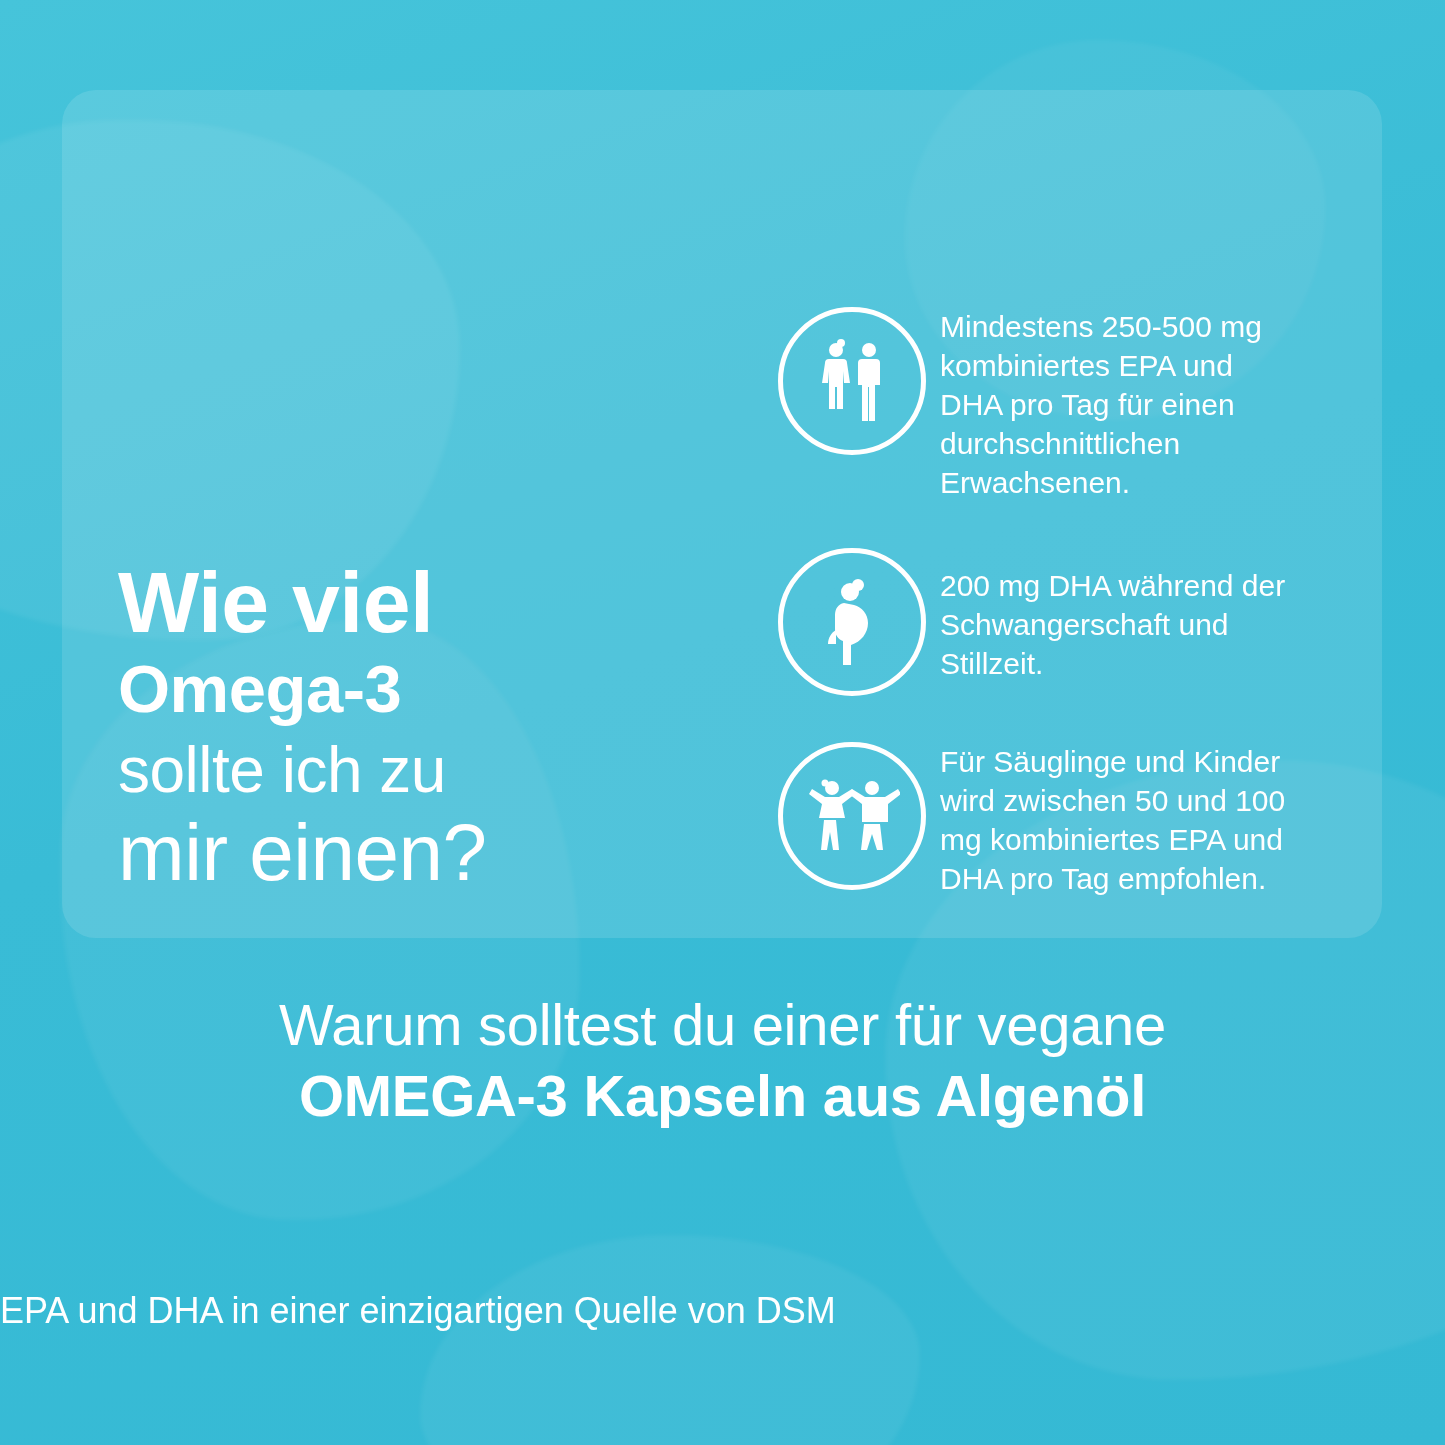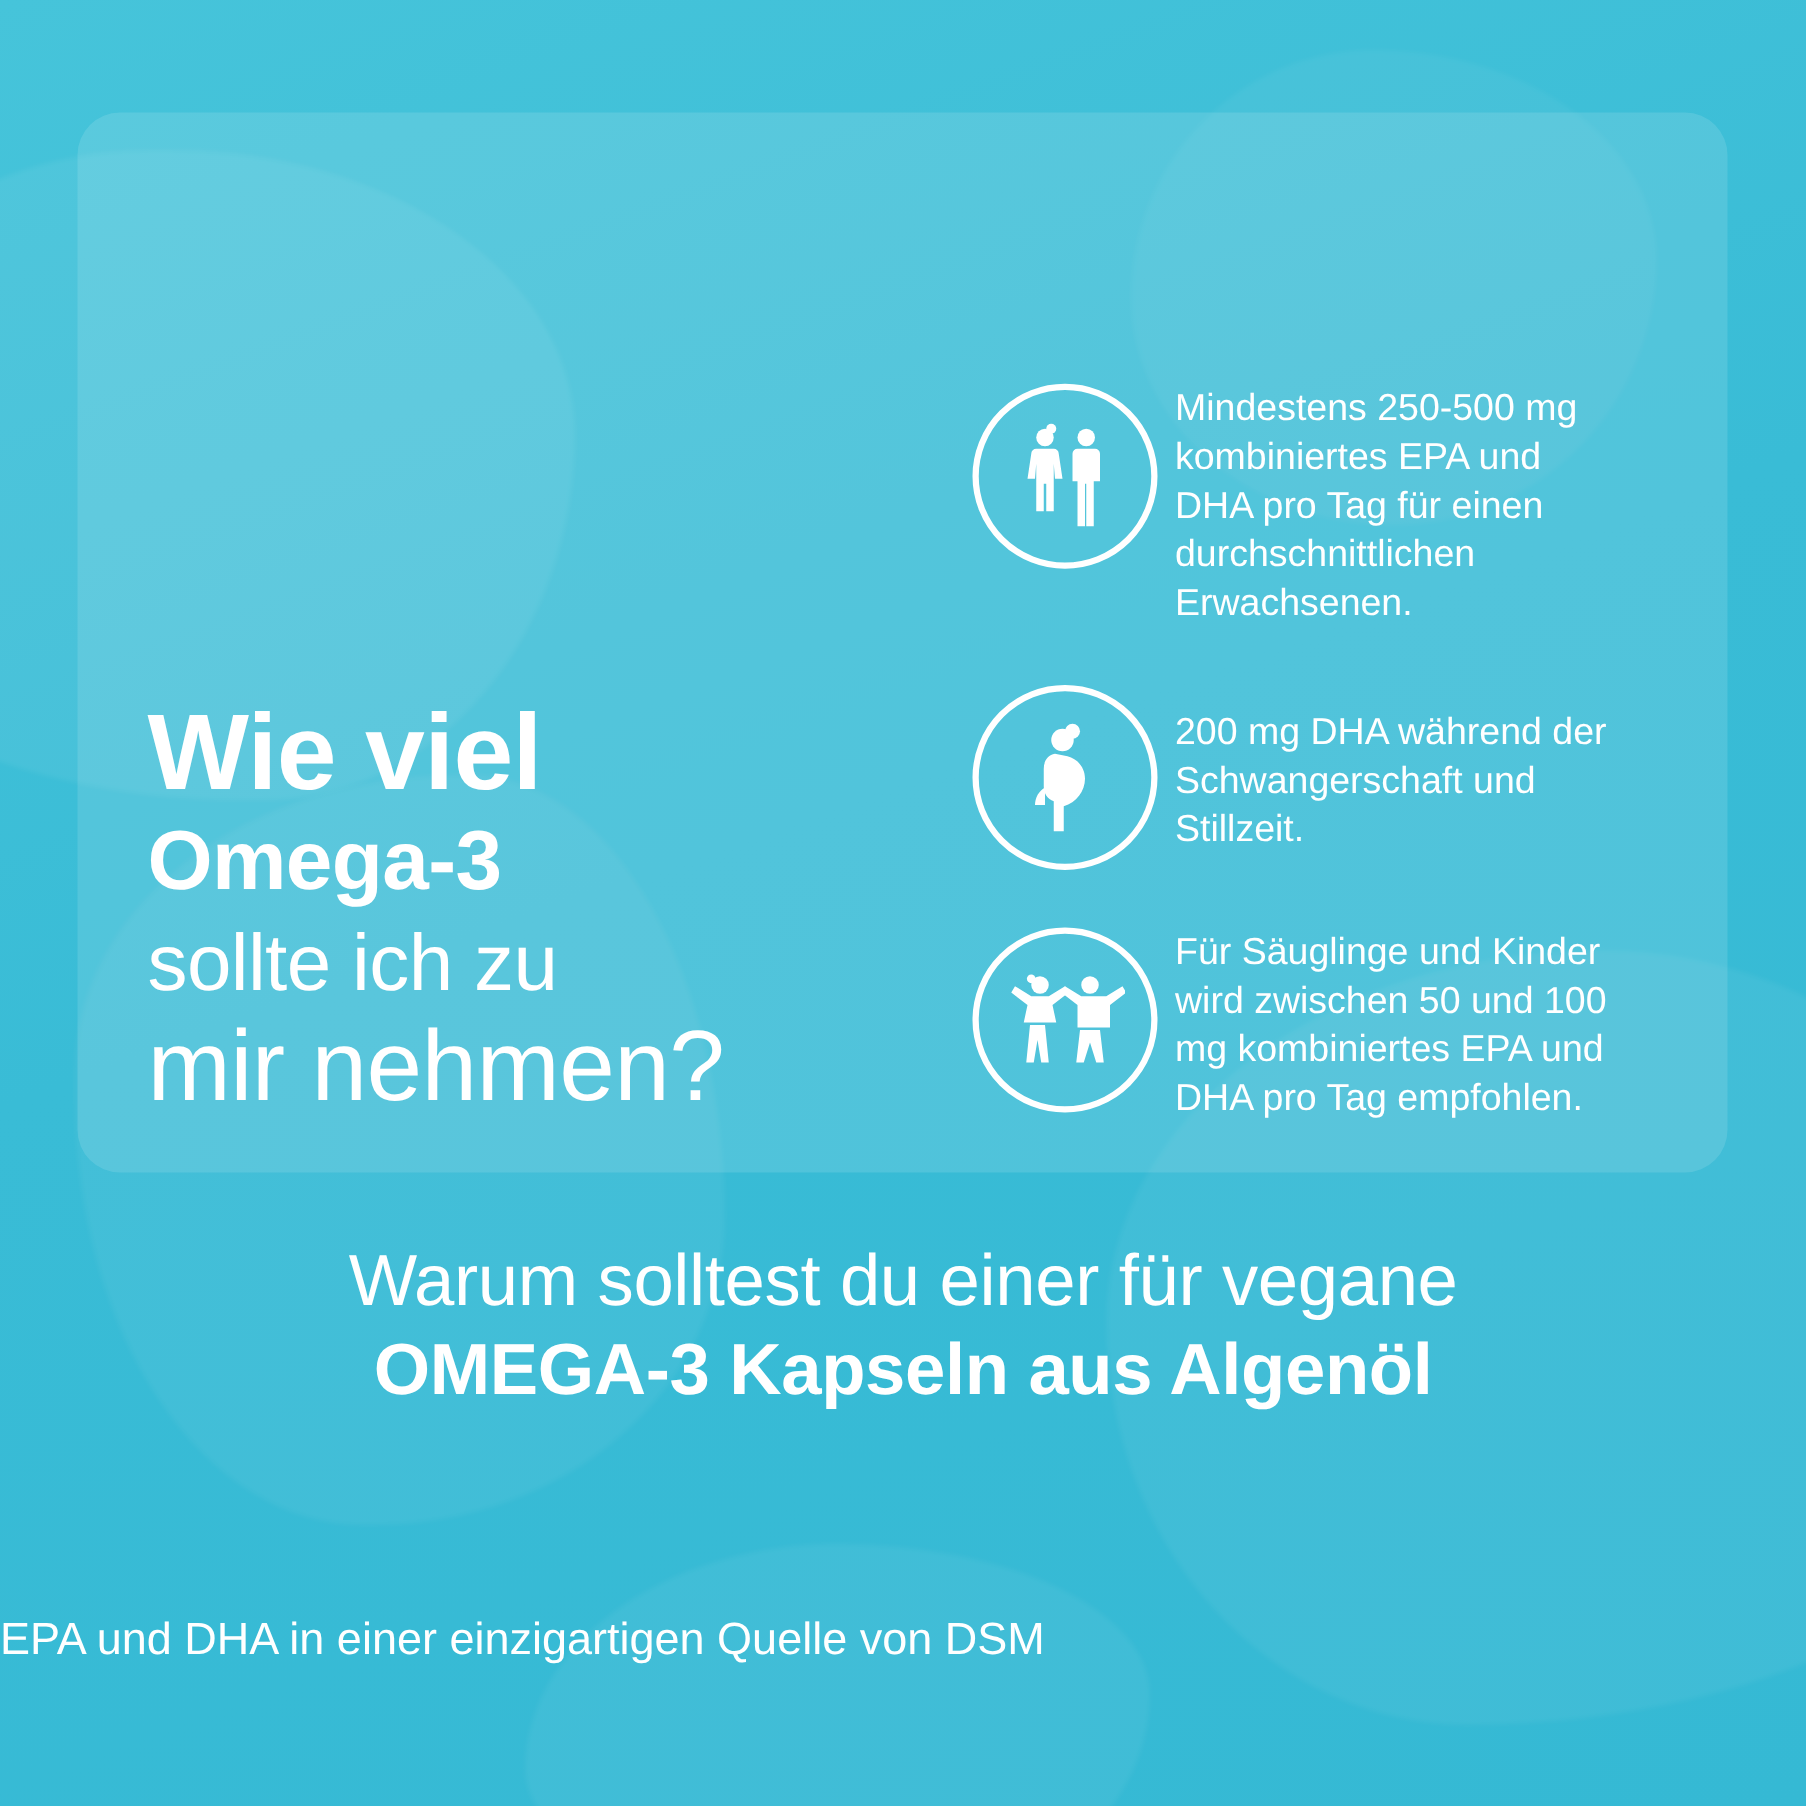--- a/index.html
+++ b/index.html
@@ -182,21 +182,21 @@
   <div class="bg-blob blob-d"></div>
   <div class="bg-blob blob-e"></div>
 
   <div class="card">
 
     <div class="card-left">
       <h1 class="headline">
         <span class="l1">Wie viel</span>
         <span class="l2">Omega-3</span>
         <span class="l3">sollte ich zu</span>
-        <span class="l4">mir nehmen?</span>
+        <span class="l4">mir einen?</span>
       </h1>
     </div>
 
     <div class="card-right">
 
       <div class="fact-row r1">
         <div class="icon-circle">
           <svg width="92" height="92" viewBox="0 0 92 92" aria-hidden="true">
             <g fill="#ffffff">
 

